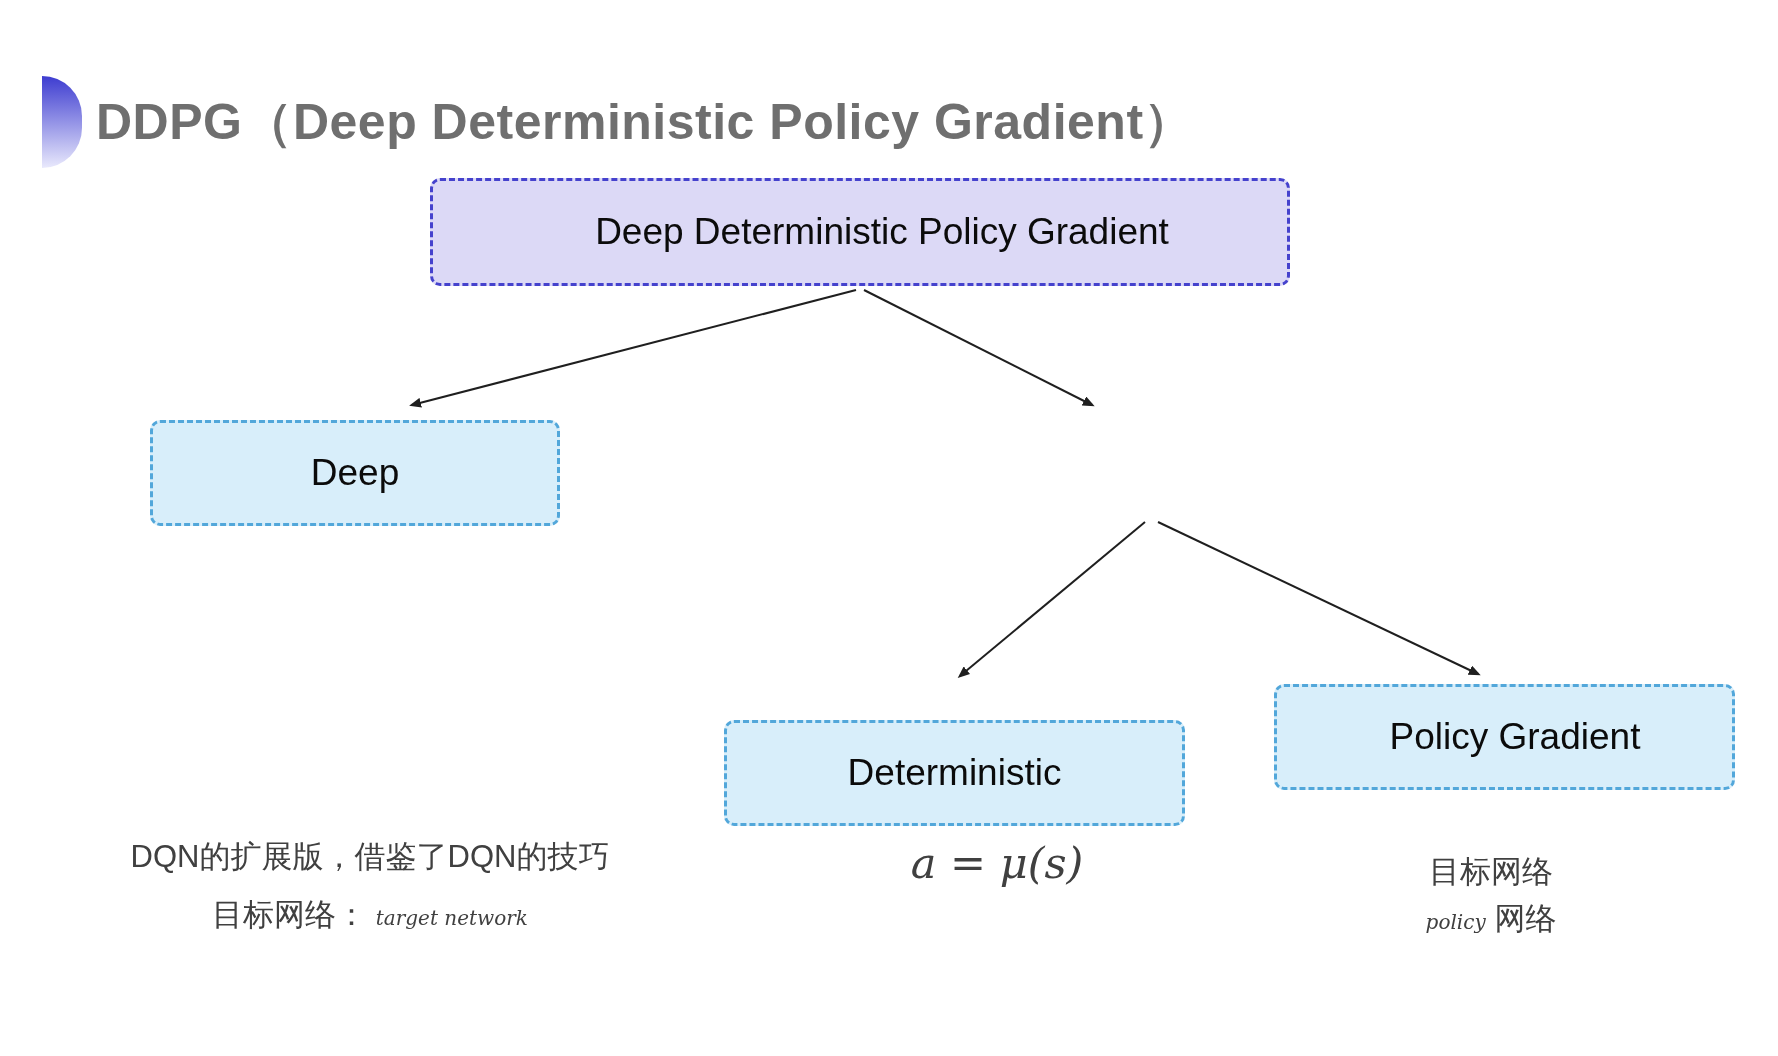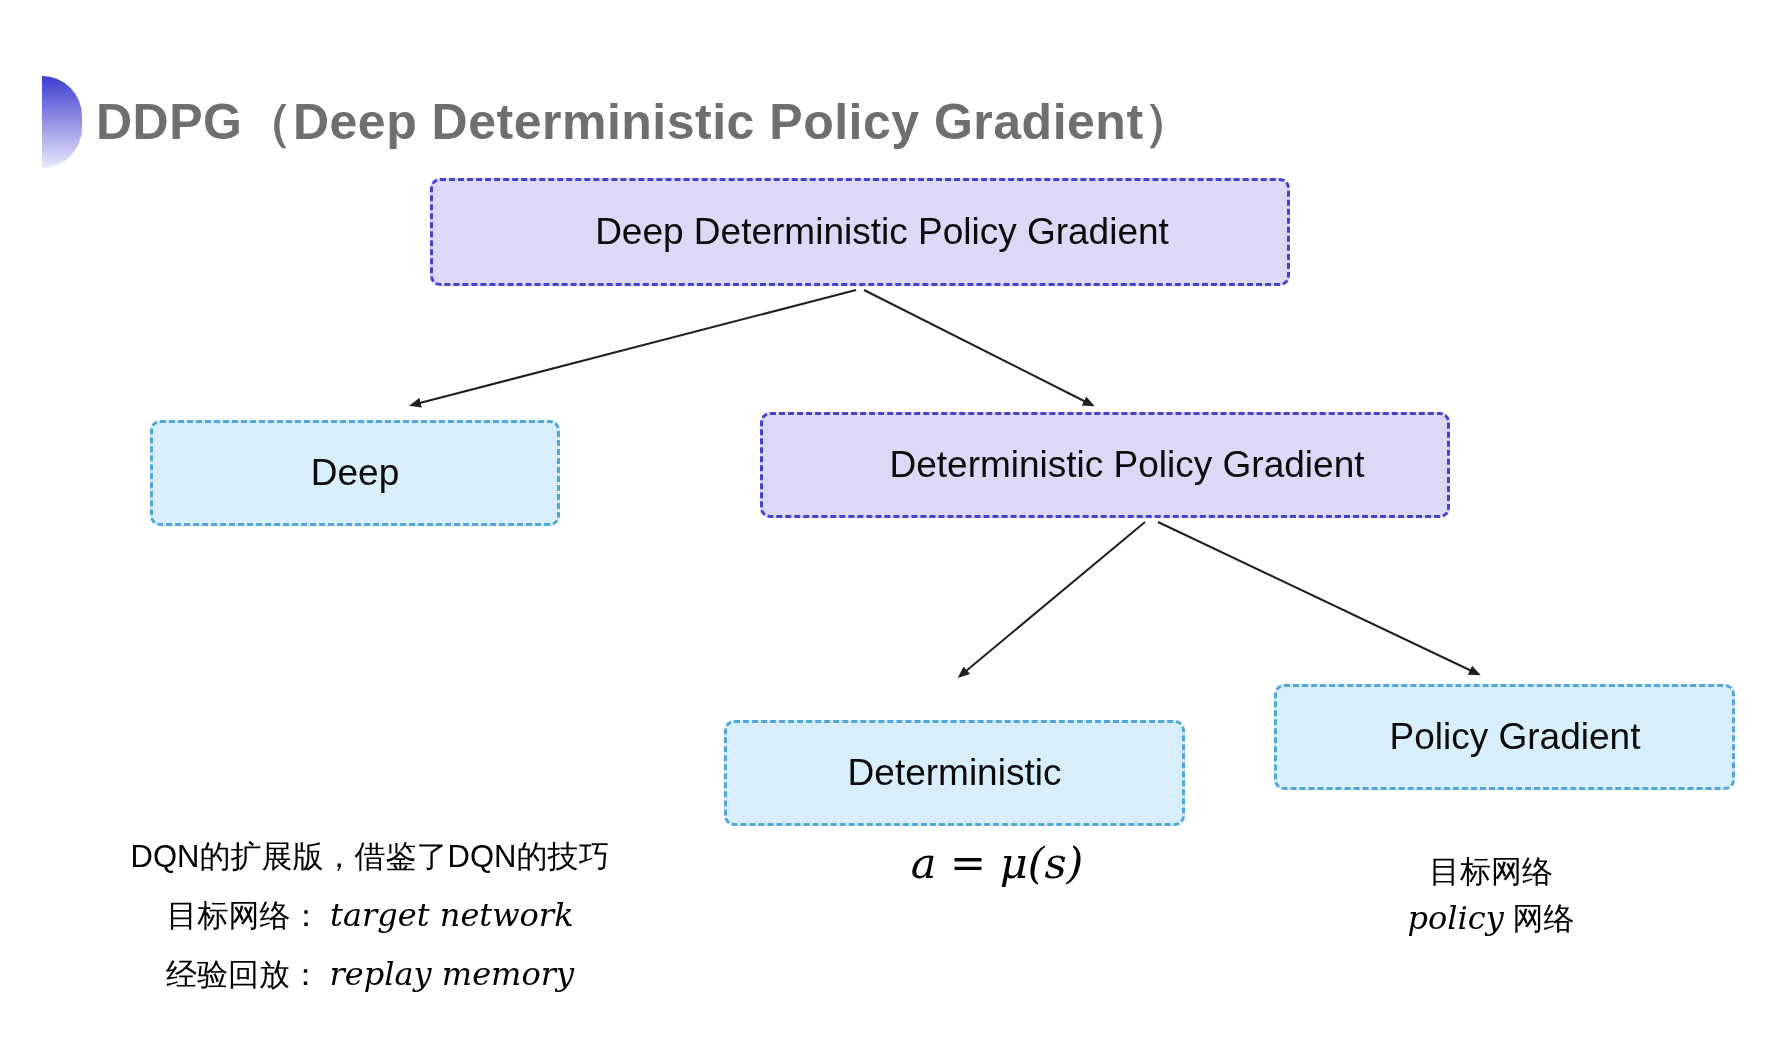--- a/index.html
+++ b/index.html
@@ -41,31 +41,31 @@
   #node-dpg{left:760px;top:412px;width:690px;height:106px;}
   #node-det{left:724px;top:720px;width:461px;height:106px;}
   #node-pg{left:1274px;top:684px;width:461px;height:106px;padding-left:21px;}
   
   #connectors{position:absolute;left:0;top:0;pointer-events:none;}
   
   .note{
     position:absolute;
     text-align:center;
     font-size:31px;
-    color:#000000;
+    color:#404040;
     line-height:58px;
     white-space:nowrap;
   }
   #note-deep{left:130px;top:828px;width:480px;}
   #note-det{left:757px;top:840px;width:480px;line-height:47px;}
   #note-pg{left:1251px;top:848px;width:480px;line-height:47px;}
   .term{
     font-family:"DejaVu Serif","Liberation Serif",serif;
     font-style:italic;
-    font-size:32px;
+    font-size:20px;
   }
   .formula{
     font-family:"DejaVu Serif","Liberation Serif",serif;
     font-style:italic;
     font-size:43px;
   }
 </style>
 </head>
 <body>
 
@@ -87,43 +87,36 @@
   </svg>
 
   <div id="node-root" class="node purple">
     <span>Deep Deterministic Policy Gradient</span>
   </div>
 
   <div id="node-deep" class="node cyan">
     <span>Deep</span>
   </div>
 
-  <div id="node-dpg" class="node purple">
-    <span>Deterministic Policy Gradient</span>
-  </div>
 
   <div id="node-det" class="node cyan">
     <span>Deterministic</span>
   </div>
 
   <div id="node-pg" class="node cyan">
     <span>Policy Gradient</span>
   </div>
 
   <div id="note-deep" class="note">
     <div>
       <span>DQN的扩展版，借鉴了DQN的技巧</span>
     </div>
     <div>
       <span>目标网络：</span>
       <span class="term">target network</span>
-    </div>
-    <div>
-      <span>经验回放：</span>
-      <span class="term">replay memory</span>
     </div>
   </div>
 
   <div id="note-det" class="note">
     <div>
       <span class="formula">a = μ(s)</span>
     </div>
   </div>
 
   <div id="note-pg" class="note">

